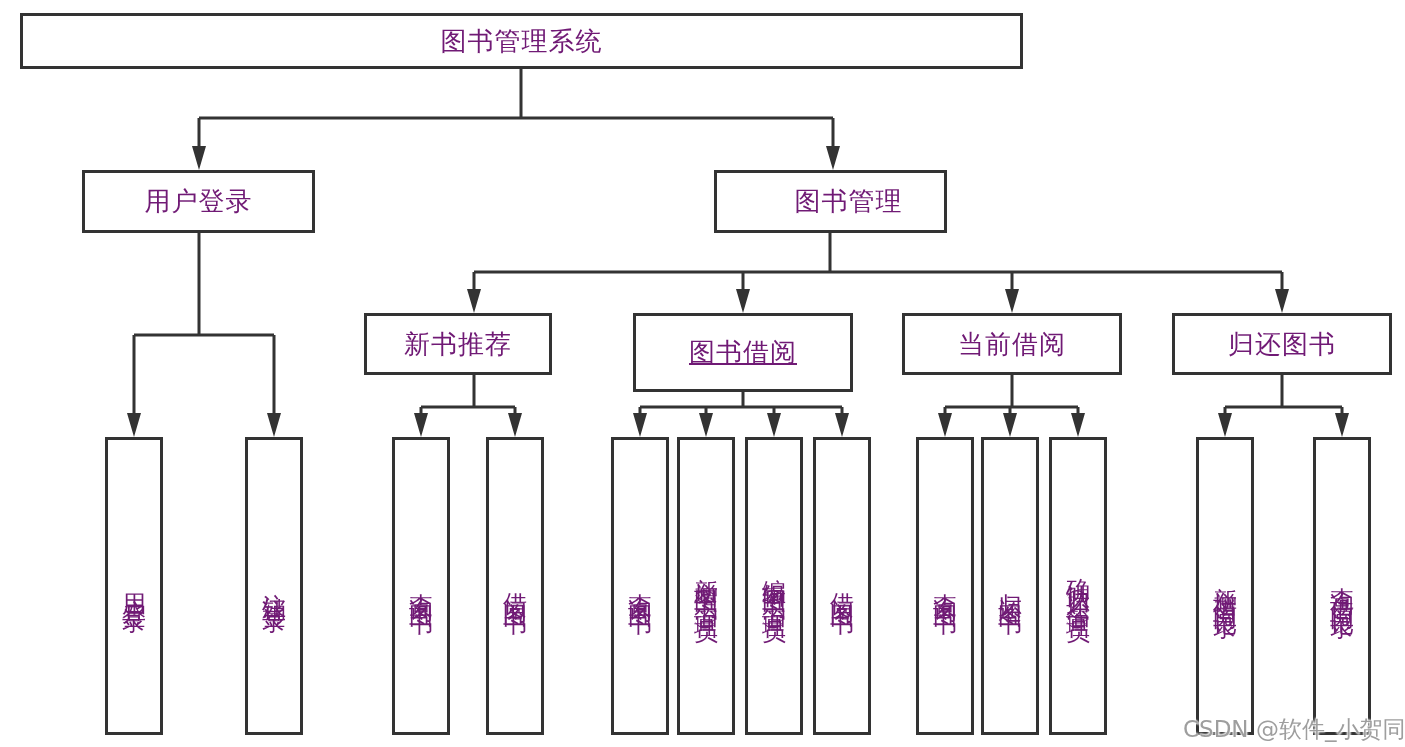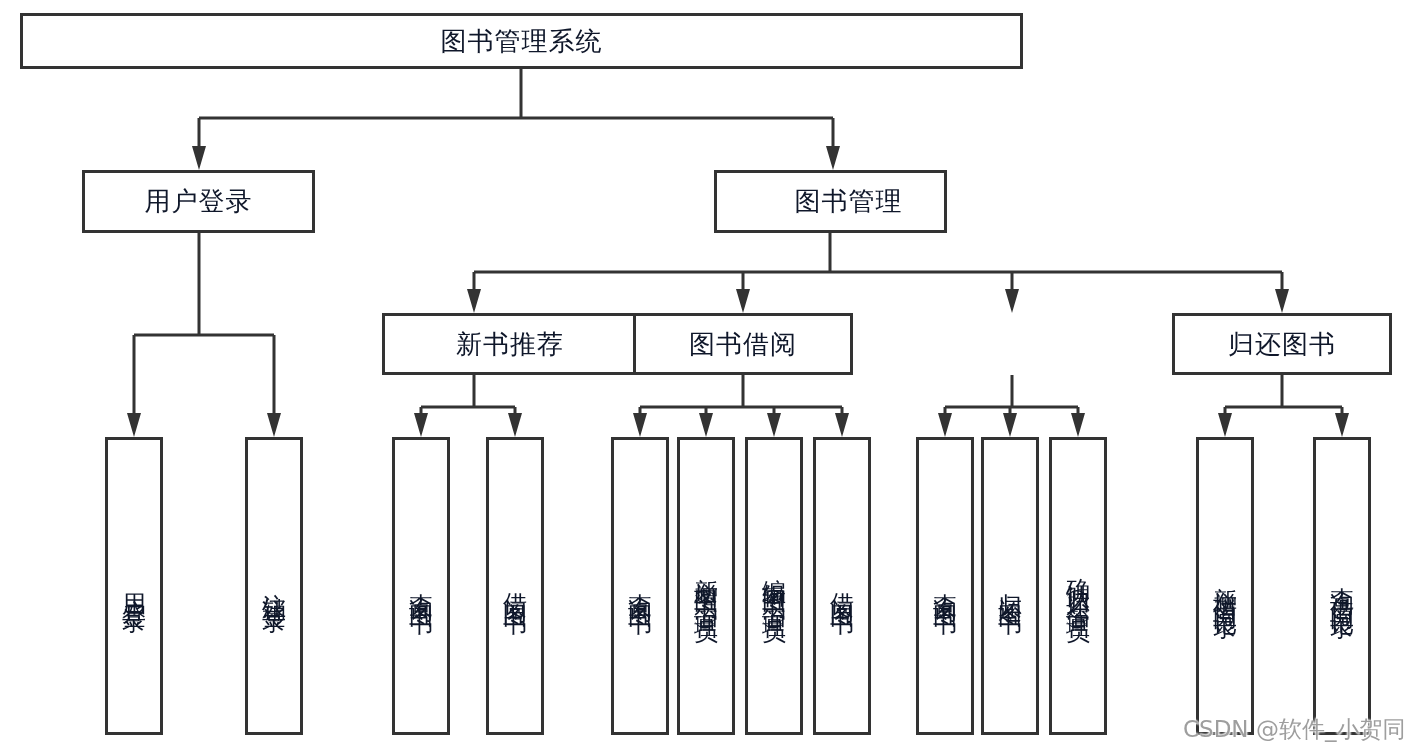--- a/index.html
+++ b/index.html
@@ -23,21 +23,21 @@
   }
   #connectors path.head {
     fill: #333333;
     stroke: none;
   }
   .hnode, .vnode {
     position: absolute;
     box-sizing: border-box;
     background: #ffffff;
     border: 3px solid #333333;
-    color: #0f172a;
+    color: #701a75;
     display: flex;
     align-items: center;
     justify-content: center;
     text-align: center;
   }
   .hnode {
     font-size: 26px;
     letter-spacing: 1px;
     white-space: nowrap;
   }
@@ -92,22 +92,23 @@
       <path class="line" d="M1282,375 V407 M1225,407 H1342 M1225,407 V417 M1342,407 V417"></path>
       <path class="head" d="M1225,437 L1218,413 L1232,413 Z M1342,437 L1335,413 L1349,413 Z"></path>
     </g>
   </svg>
 
   <div class="hnode" style="left:20px; top:13px; width:1003px; height:56px;">图书管理系统</div>
 
   <div class="hnode" style="left:82px; top:170px; width:233px; height:63px;">用户登录</div>
   <div class="hnode" style="left:714px; top:170px; width:233px; height:63px;padding-left:36px;">图书管理</div>
 
-  <div class="hnode" style="left:364px; top:313px; width:256px; height:62px;margin-left:18px;">新书推荐</div>
-  <div class="hnode" style="left:633px; top:313px; width:220px; height:62px;">图书借阅</div>
+  <div class="hnode" style="left:364px; top:313px; width:188px; height:62px;">新书推荐</div>
+  <div class="hnode" style="left:633px; top:313px; width:220px; height:79px;text-decoration:underline;">图书借阅</div>
+  <div class="hnode" style="left:902px; top:313px; width:220px; height:62px;">当前借阅</div>
   <div class="hnode" style="left:1172px; top:313px; width:220px; height:62px;">归还图书</div>
 
   <div class="vnode" style="left:105px; top:437px; width:58px; height:298px;">用户登录</div>
   <div class="vnode" style="left:245px; top:437px; width:58px; height:298px;">注销登录</div>
 
   <div class="vnode" style="left:392px; top:437px; width:58px; height:298px;">查询图书</div>
   <div class="vnode" style="left:486px; top:437px; width:58px; height:298px;">借阅图书</div>
 
   <div class="vnode" style="left:611px; top:437px; width:58px; height:298px;">查询图书</div>
   <div class="vnode" style="left:677px; top:437px; width:58px; height:298px;">新增图书（管理员）</div>

